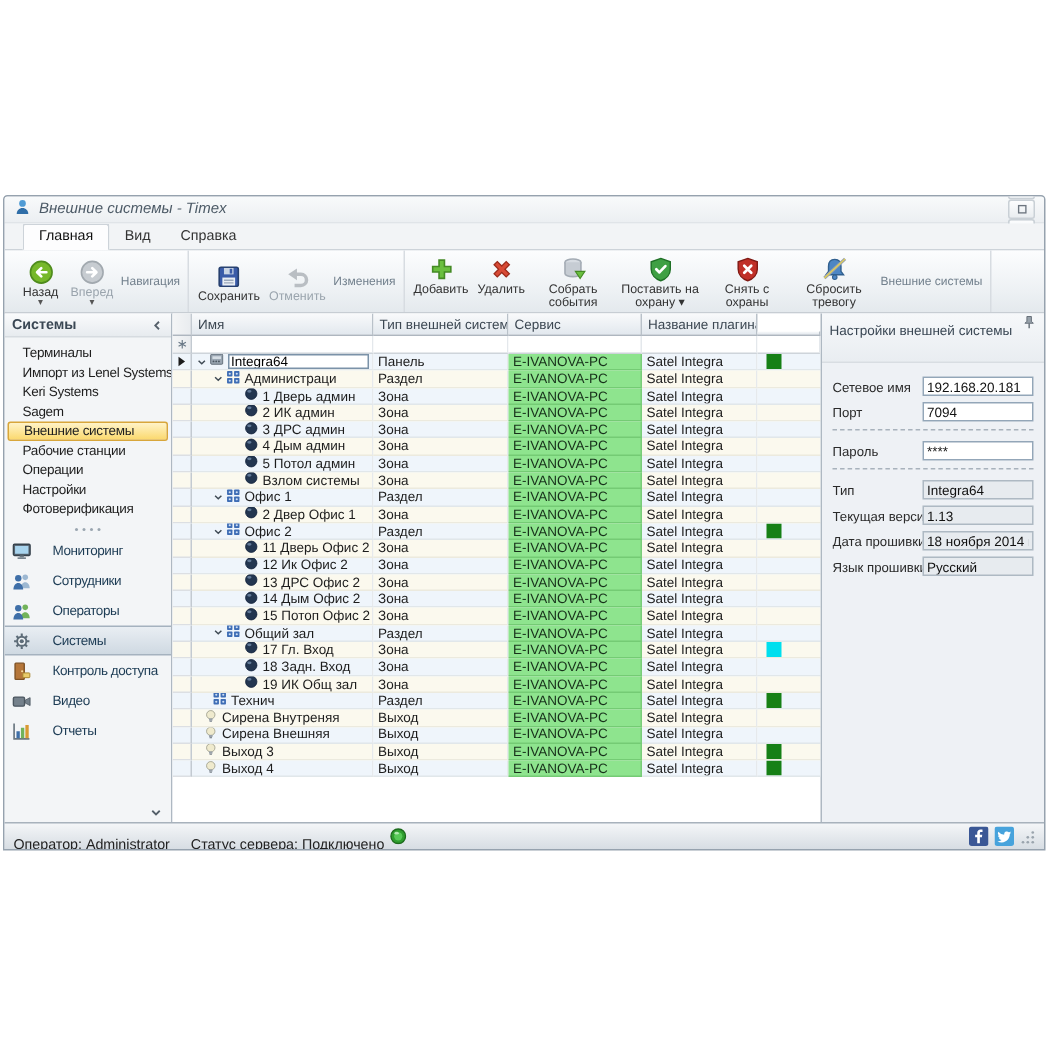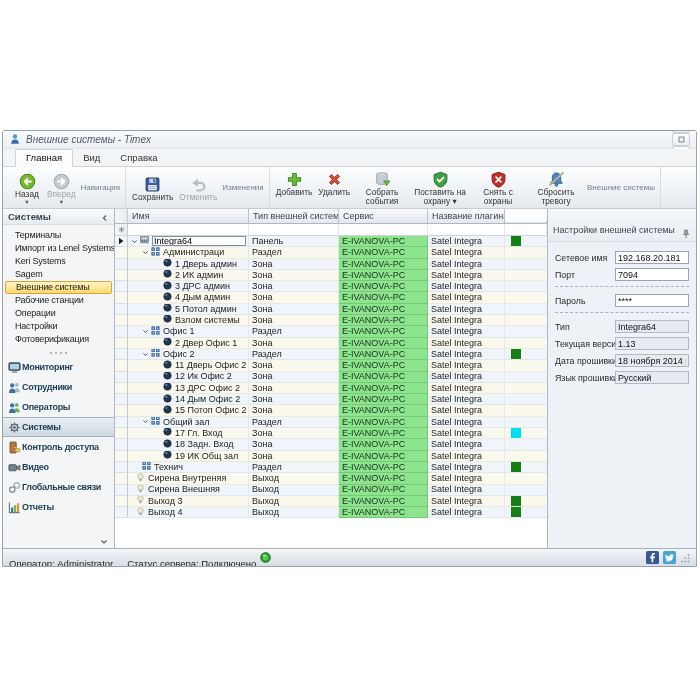--- a/index.html
+++ b/index.html
@@ -37,22 +37,22 @@
     border-bottom:1px solid #d6dbe0;display:flex;align-items:center;padding:0 5px;}
   .sgheader .t{flex:1;font-size:9.5px;font-weight:bold;color:#3a4754;}
   .sitems{padding:4px 0 2px;}
   .sitem{height:13px;line-height:13px;font-size:9px;letter-spacing:-0.2px;color:#1e1e1e;
     padding-left:12px;white-space:nowrap;overflow:hidden;}
   .sitem.sel{background:linear-gradient(#fff3c8,#fbd96e);border:1px solid #d8a63b;border-radius:2px;
     margin:0 2px;padding-left:10px;line-height:11px;}
   .splitter{height:9px;flex:0 0 9px;display:flex;align-items:center;justify-content:center;gap:3px;}
   .splitter i{width:2px;height:2px;background:#9aa6b0;border-radius:50%;display:block;}
   .snav{flex:1;}
-  .snavitem{height:20px;display:flex;align-items:center;gap:1px;padding-left:5px;font-size:9px;
-    letter-spacing:-0.3px;font-weight:bold;color:#1d3c55;white-space:nowrap;overflow:hidden;
+  .snavitem{height:20px;display:flex;align-items:center;gap:14px;padding-left:5px;font-size:9px;
+    letter-spacing:-0.3px;font-weight:normal;color:#1d3c55;white-space:nowrap;overflow:hidden;
     border-top:1px solid transparent;border-bottom:1px solid transparent;}
   .snavitem.sel{background:linear-gradient(#e9eef3,#cfd9e2);border-top:1px solid #a5b2bf;border-bottom:1px solid #a5b2bf;}
   .navchev{height:10px;display:flex;justify-content:flex-end;padding-right:6px;}
   
   .tablewrap{flex:1;background:#fff;border-right:1px solid #aeb8c2;display:flex;flex-direction:column;overflow:hidden;}
   .thead,.tfilter,.trow{display:flex;flex:0 0 auto;}
   .thead{height:15px;}
   .th{border-right:1px solid #b9c1c9;border-bottom:1px solid #aeb6bf;
     background:linear-gradient(#f9fafb,#e2e8ee);font-size:9px;color:#3c4752;padding:2px 0 0 4px;
     white-space:nowrap;overflow:hidden;}
@@ -70,21 +70,21 @@
   .td.rowhdr{border-bottom:1px solid #dcdfe3;}
   .td.service{border-right:1px solid #79cc79;border-bottom:1px solid rgba(0,90,0,0.18);color:#17301a;}
   .sq{width:10px;height:10px;margin-left:3px;flex:0 0 10px;}
   .chev{display:flex;flex:0 0 9px;width:9px;justify-content:center;}
   .ticon{flex:0 0 auto;margin-left:1px;}
   .tlabel{margin-left:3px;}
   .nameedit{flex:1;height:10px;font-size:9px;border:1px solid #7b92a8;padding:0 1px;margin:0 2px 0 3px;
     background:#fff;font-family:inherit;min-width:10px;}
   
   .panel{width:148px;flex:0 0 148px;background:#eef1f5;display:flex;flex-direction:column;}
-  .pheader{height:16px;flex:0 0 16px;display:flex;align-items:flex-start;padding:16px 5px;
+  .pheader{height:16px;flex:0 0 16px;display:flex;align-items:flex-end;padding:16px 5px;
     border-bottom:1px solid #d8dde2;background:linear-gradient(#f6f8fa,#e9edf1);}
   .pheader .t{flex:1;font-size:9px;color:#3a4754;white-space:nowrap;}
   .pfields{padding:9px 7px;}
   .prow{display:flex;align-items:center;margin-bottom:4px;}
   .plabel{width:60px;flex:0 0 60px;font-size:8.8px;color:#2a2a2a;white-space:nowrap;overflow:hidden;}
   .pinput{flex:1;width:100%;height:13px;border:1px solid #93a6b8;background:#fff;font-size:9px;
     padding:0 2px;font-family:inherit;color:#111;}
   .pinput.ro{background:#e7ebef;border-color:#aeb9c3;}
   .psep{border-top:1px dashed #a8b2bc;margin:5px 0 7px;}
   
@@ -295,28 +295,20 @@
               <rect x="7.8" y="8.2" width="5" height="3.4" rx="0.5" fill="#e9cc6b" stroke="#a8862f" stroke-width="0.7"></rect>
             </svg>
             <span>Контроль доступа</span>
           </div>
           <div class="snavitem">
             <svg width="13" height="13" viewBox="0 0 14 14" xmlns="http://www.w3.org/2000/svg">
               <rect x="1" y="4" width="8" height="6.5" rx="1" fill="#75818c" stroke="#4c5761"></rect>
               <polygon points="9.5,6.2 13,4.4 13,10.1 9.5,8.3" fill="#75818c" stroke="#4c5761" stroke-width="0.6"></polygon>
             </svg>
             <span>Видео</span>
-          </div>
-          <div class="snavitem">
-            <svg width="13" height="13" viewBox="0 0 14 14" xmlns="http://www.w3.org/2000/svg">
-              <circle cx="4.6" cy="9.2" r="2.9" fill="none" stroke="#8a949d" stroke-width="1.5"></circle>
-              <circle cx="9.4" cy="4.8" r="2.9" fill="none" stroke="#aab3bb" stroke-width="1.5"></circle>
-              <path d="M6.2 7.6l1.6-1.6" stroke="#8a949d" stroke-width="1.5"></path>
-            </svg>
-            <span>Глобальные связи</span>
           </div>
           <div class="snavitem">
             <svg width="13" height="13" viewBox="0 0 14 14" xmlns="http://www.w3.org/2000/svg">
               <path d="M1.5 1.5v11h11" stroke="#6a7680" stroke-width="1.2" fill="none"></path>
               <rect x="3.2" y="7" width="2.4" height="5" fill="#3f6fa8"></rect>
               <rect x="6.4" y="4.5" width="2.4" height="7.5" fill="#72b35a"></rect>
               <rect x="9.6" y="2.5" width="2.4" height="9.5" fill="#d89a33"></rect>
             </svg>
             <span>Отчеты</span>
           </div>

